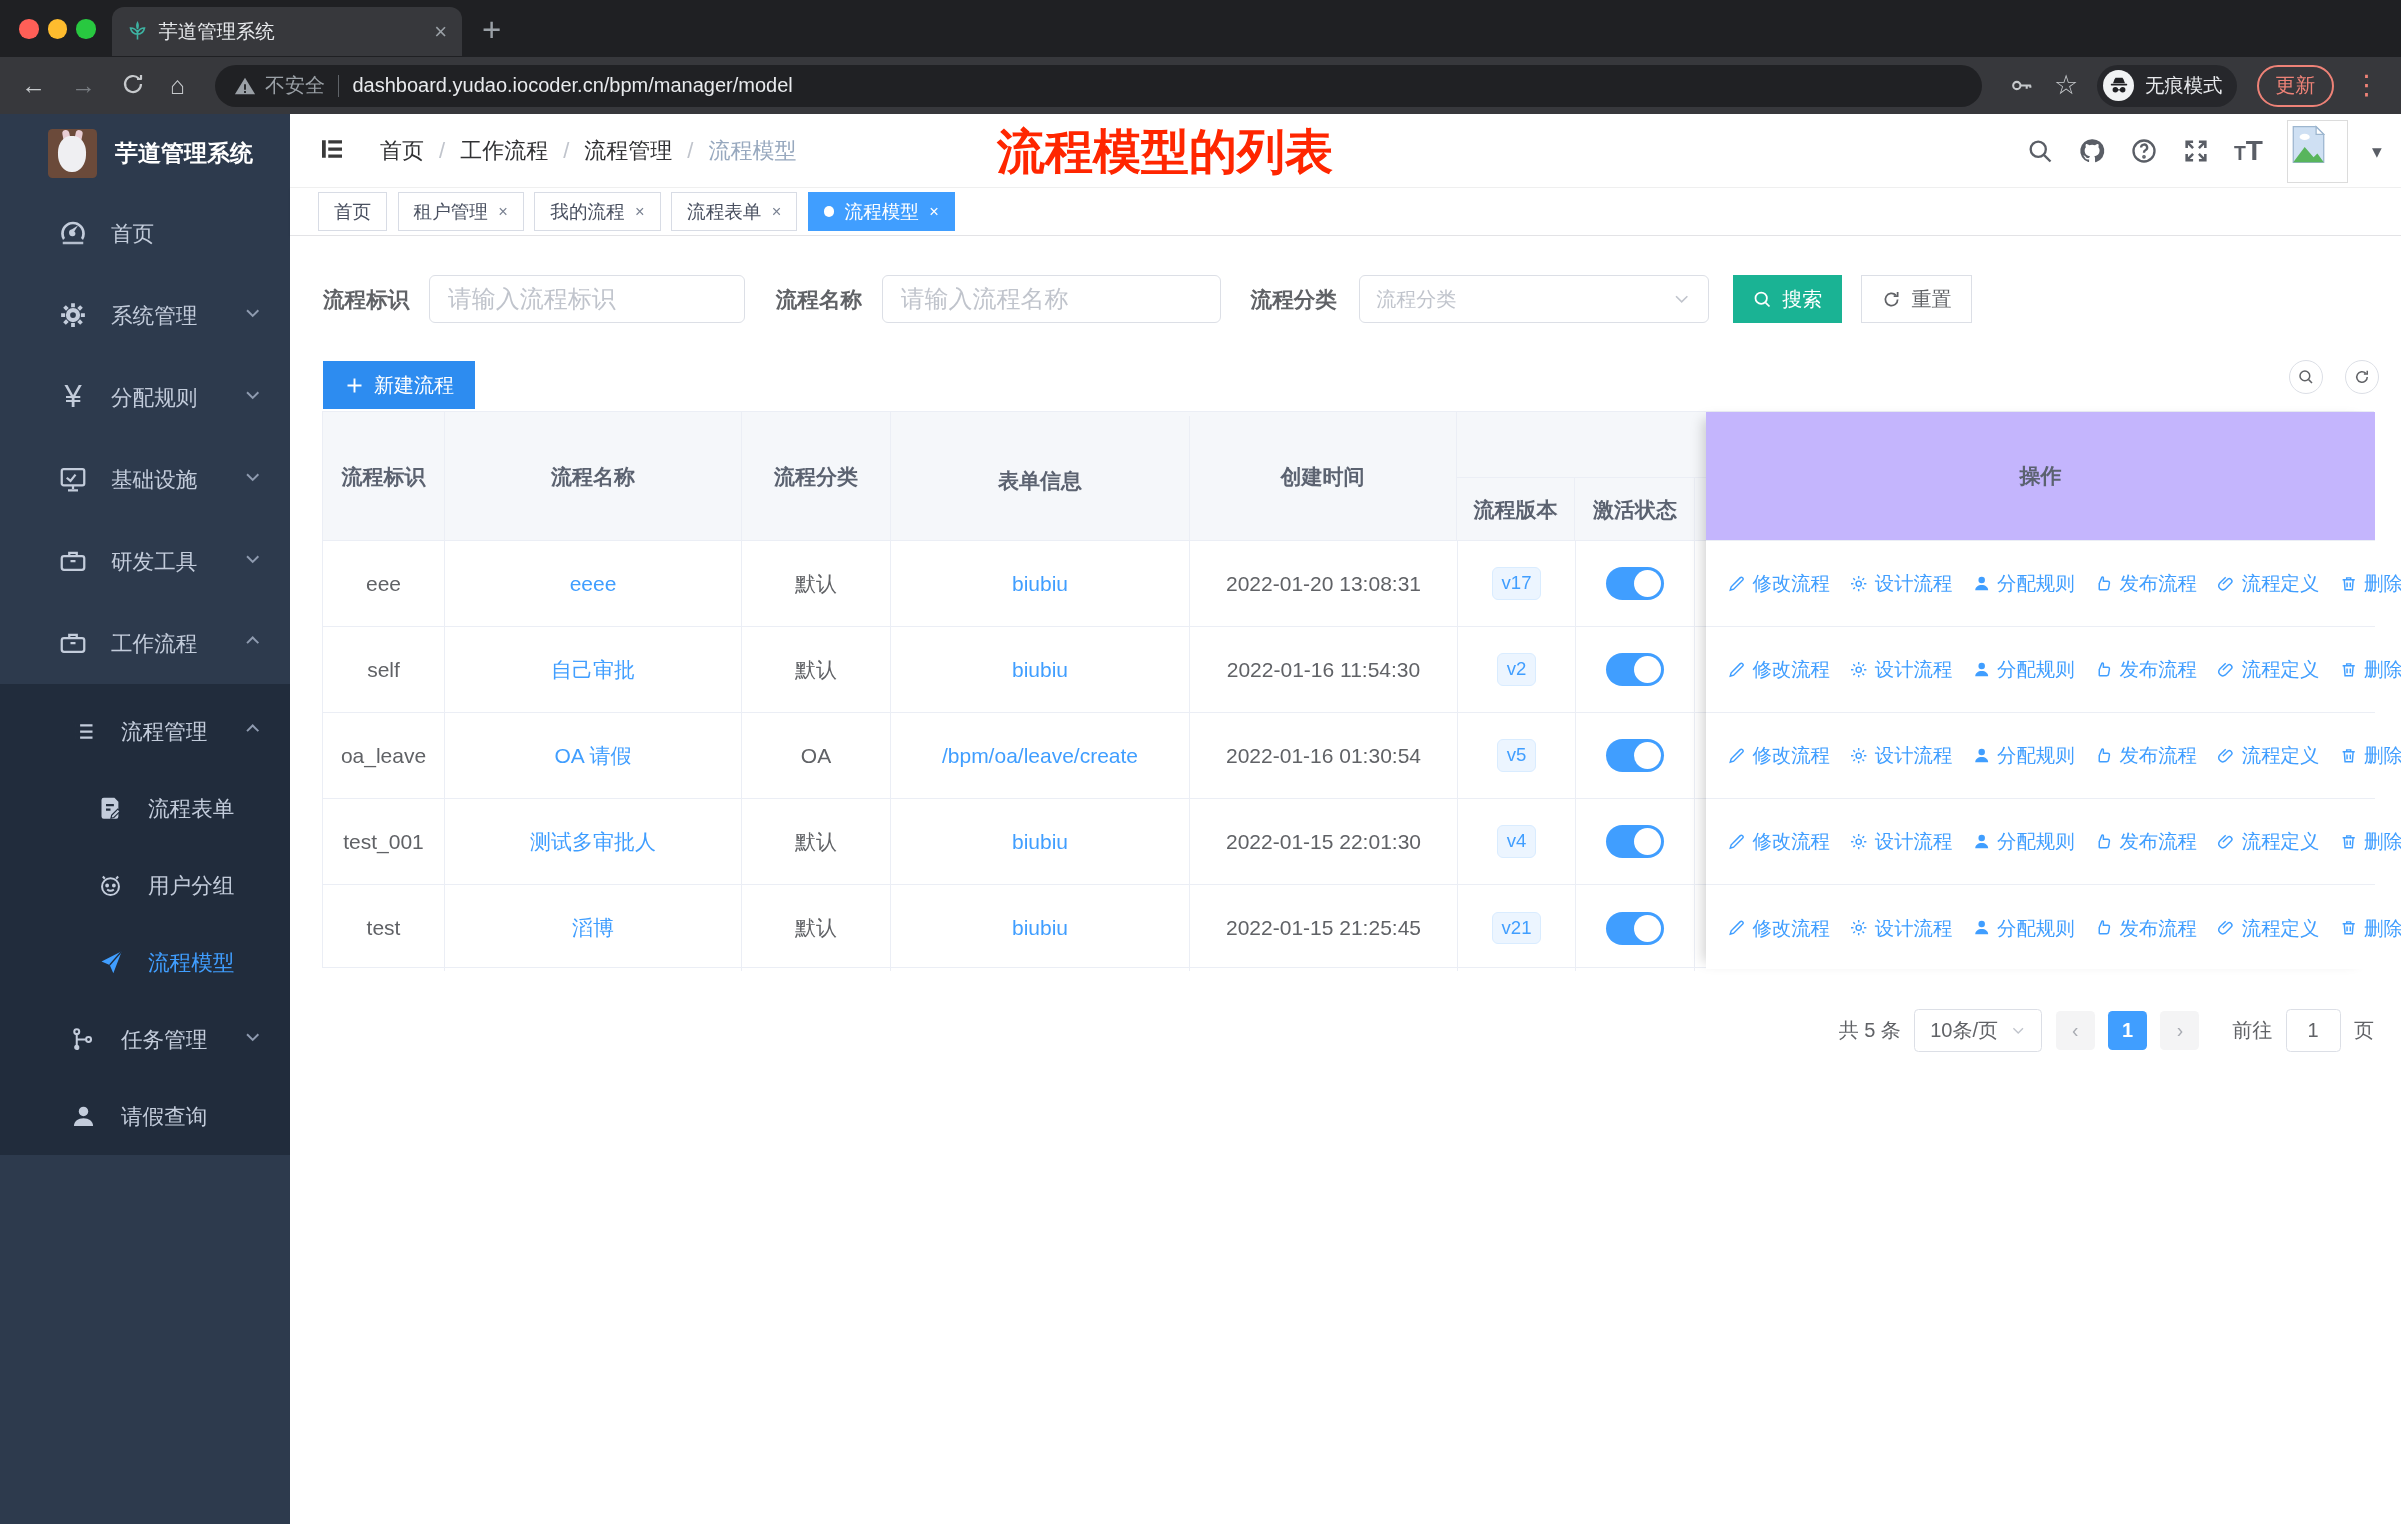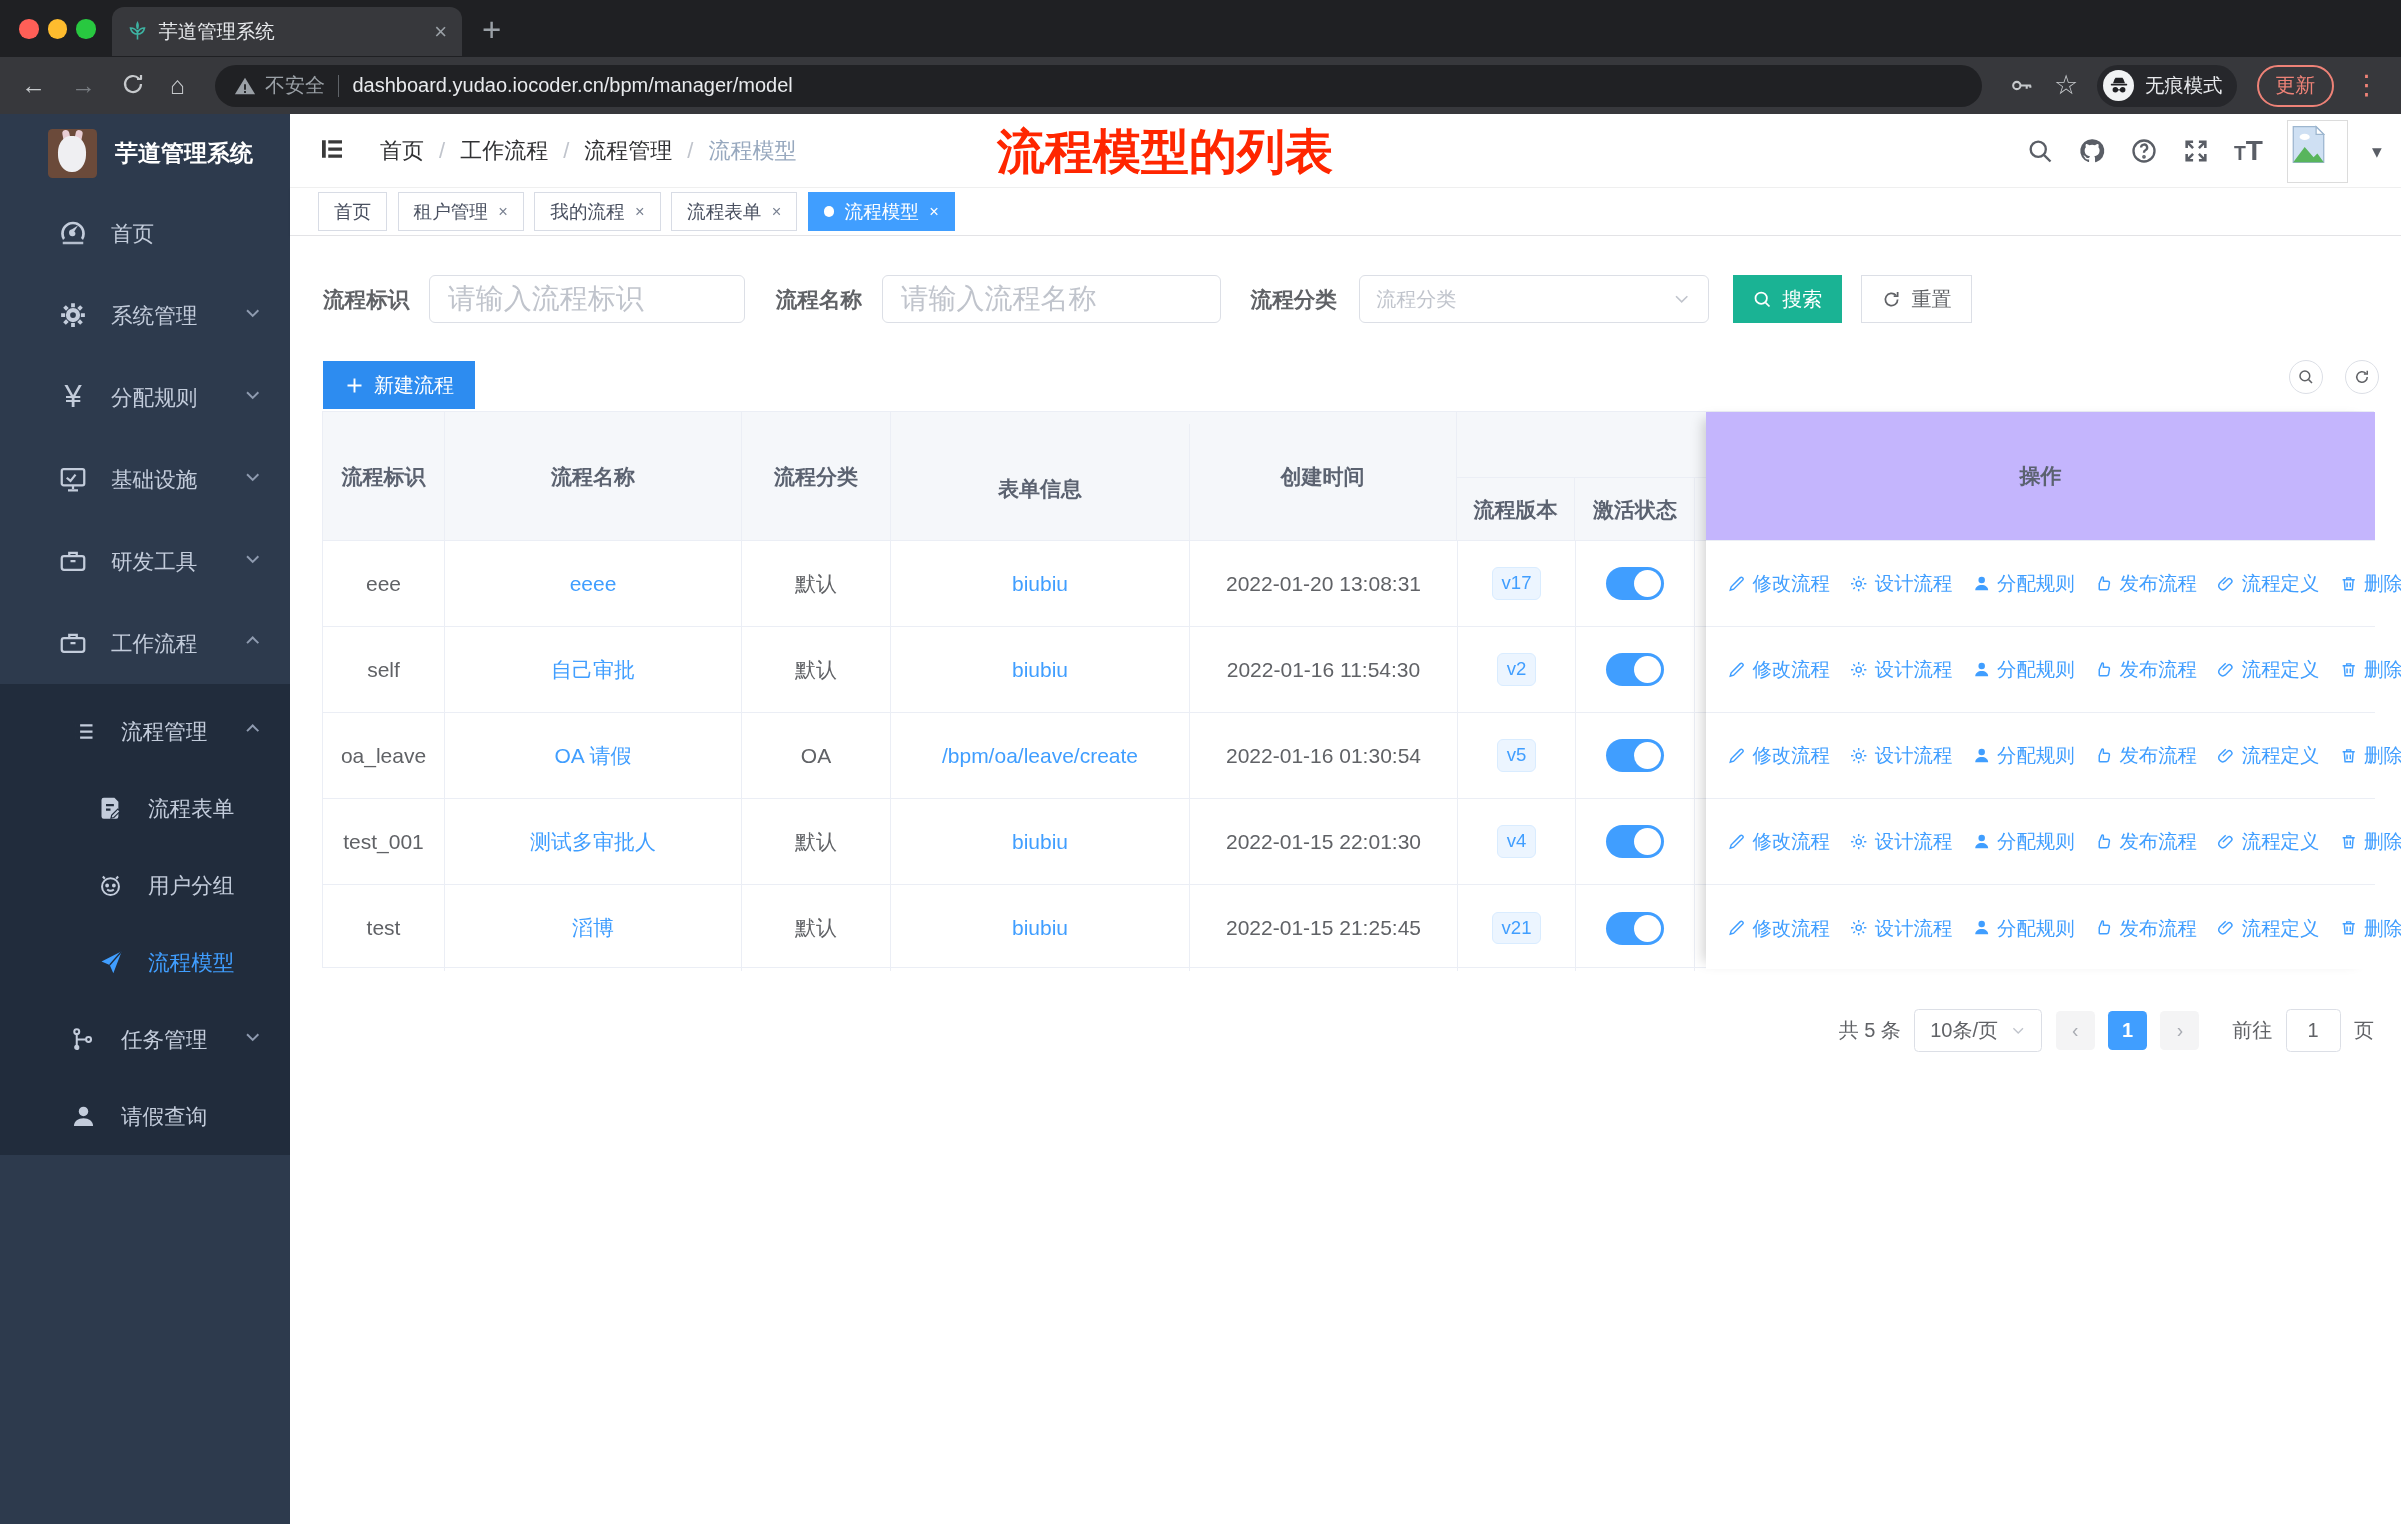--- a/index.html
+++ b/index.html
@@ -76,21 +76,21 @@
   .tag .x { font-size:16.4px; color:#7a8292; }
   .tag.active { background:#409eff; border-color:#409eff; color:#fff; }
   .tag.active .x { color:#fff; }
   .tag .dot { width:10.4px; height:10.4px; background:#fff; border-radius:50%; }
 
   .content { position:relative; height:1289px; background:#fff; }
 
   
   .filter-row { position:absolute; left:33px; top:39px; display:flex; align-items:center; height:48px; }
   .f-label { font-size:21.6px; color:#606266; font-weight:bold; white-space:nowrap; }
-  .f-input { height:48px; border:0.7px solid #dcdfe6; border-radius:6px; font-size:28px; color:#606266; padding:0 18px;
+  .f-input { height:48px; border:0.7px solid #dcdfe6; border-radius:6px; font-size:24px; color:#606266; padding:0 18px;
              font-family:inherit; outline:none; }
   .f-input::placeholder { color:#c0c4cc; }
   .f-select { height:48px; border:0.7px solid #dcdfe6; border-radius:6px; display:flex; align-items:center;
               justify-content:space-between; padding:0 16.4px; color:#c0c4cc; font-size:20px; }
   .f-select svg { width:19.4px; height:19.4px; color:#c0c4cc; }
   .btn { height:48px; border-radius:0; display:inline-flex; align-items:center; justify-content:center; gap:9px;
          font-size:20px; white-space:nowrap; }
   .btn svg { width:21px; height:21px; }
   .btn-search { background:#1ab394; color:#fff; border:none; padding:0 19.4px; }
   .btn-reset { background:#fff; color:#606266; border:0.7px solid #dcdfe6; padding:0 19.4px; }
@@ -482,21 +482,21 @@
                 <path d="M19 3.5V8h-4.5"></path>
               </svg>
           </span>
         </div>
 
         <div class="tbl">
           <div class="thead">
             <div class="hc" style="left:0;top:0;width:122px;height:129px;">流程标识</div>
             <div class="hc" style="left:122px;top:0;width:297px;height:129px;">流程名称</div>
             <div class="hc" style="left:419px;top:0;width:149px;height:129px;">流程分类</div>
-            <div class="hc" style="left:568px;top:12px;width:299px;height:129px;">表单信息</div>
+            <div class="hc" style="left:568px;top:4px;width:299px;height:129px;">表单信息</div>
             <div class="hc" style="left:866px;top:0;width:268px;height:129px;">创建时间</div>
             <div style="position:absolute;left:1134px;top:0;width:918px;height:66px;border-bottom:0.7px solid #ebeef5;">
               
             </div>
             <div class="hc" style="left:1134px;top:66px;width:118px;height:63px;">流程版本</div>
             <div class="hc" style="left:1253px;top:66px;width:119px;height:63px;">激活状态</div>
           </div>
           <div class="tbody">
               <div class="trow">
                 <div class="td " style="width: 122px;">eee</div>

